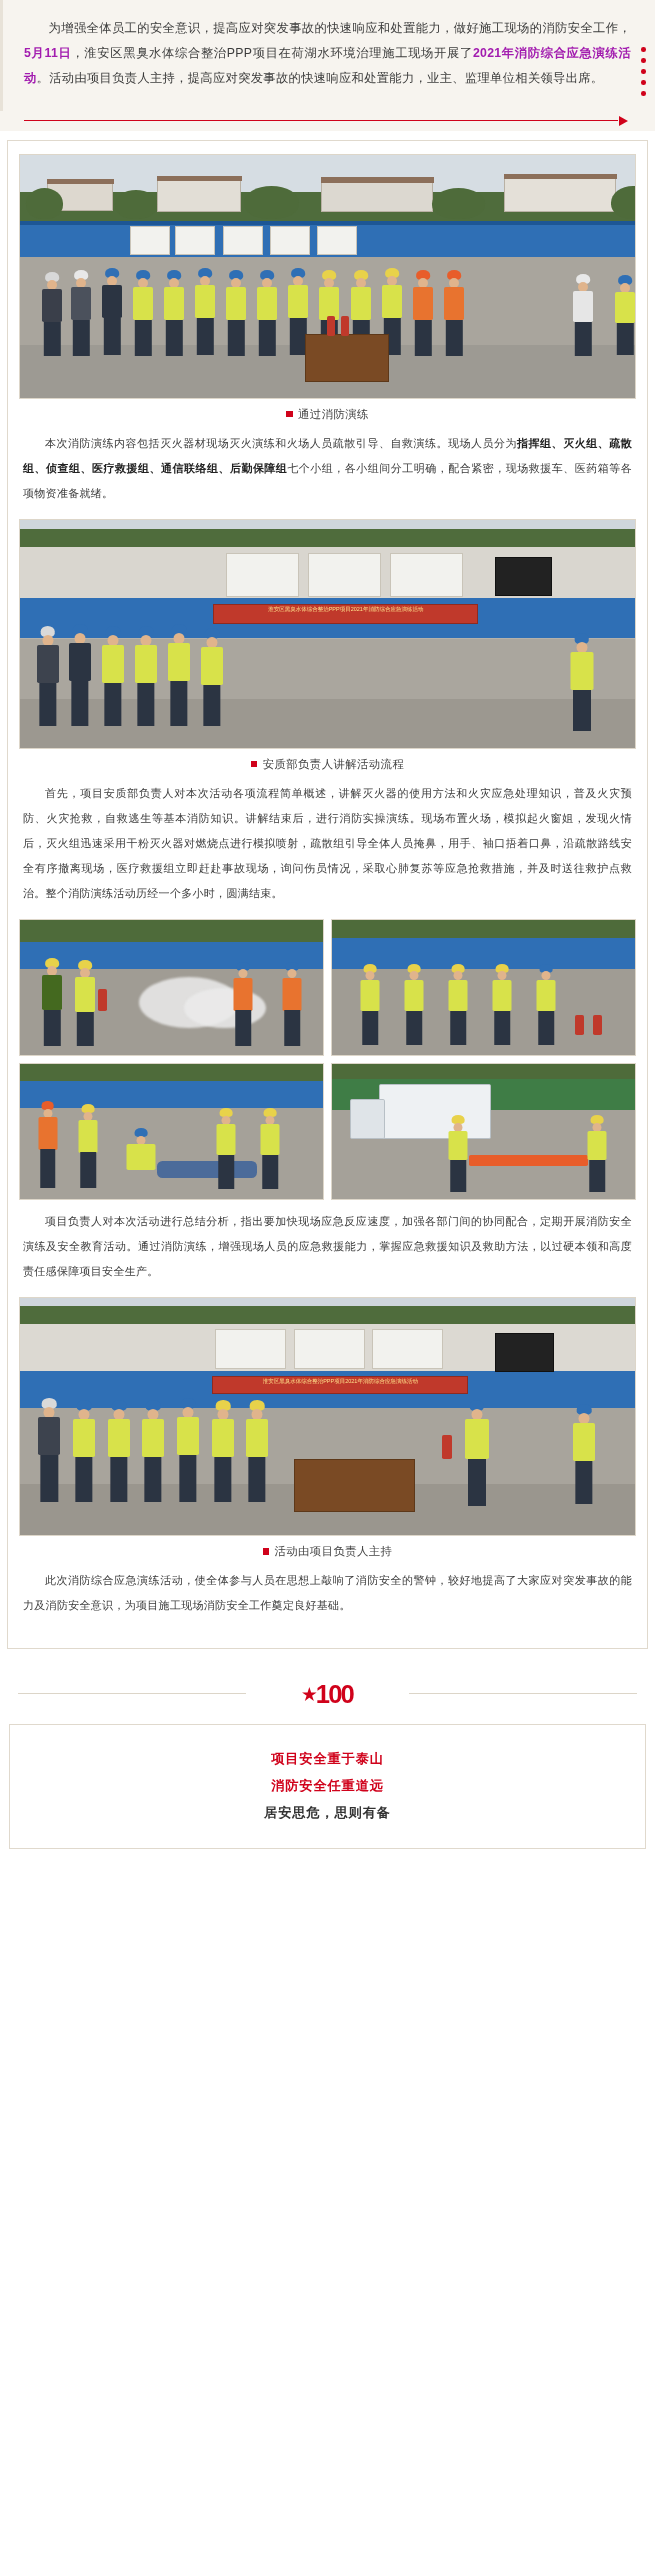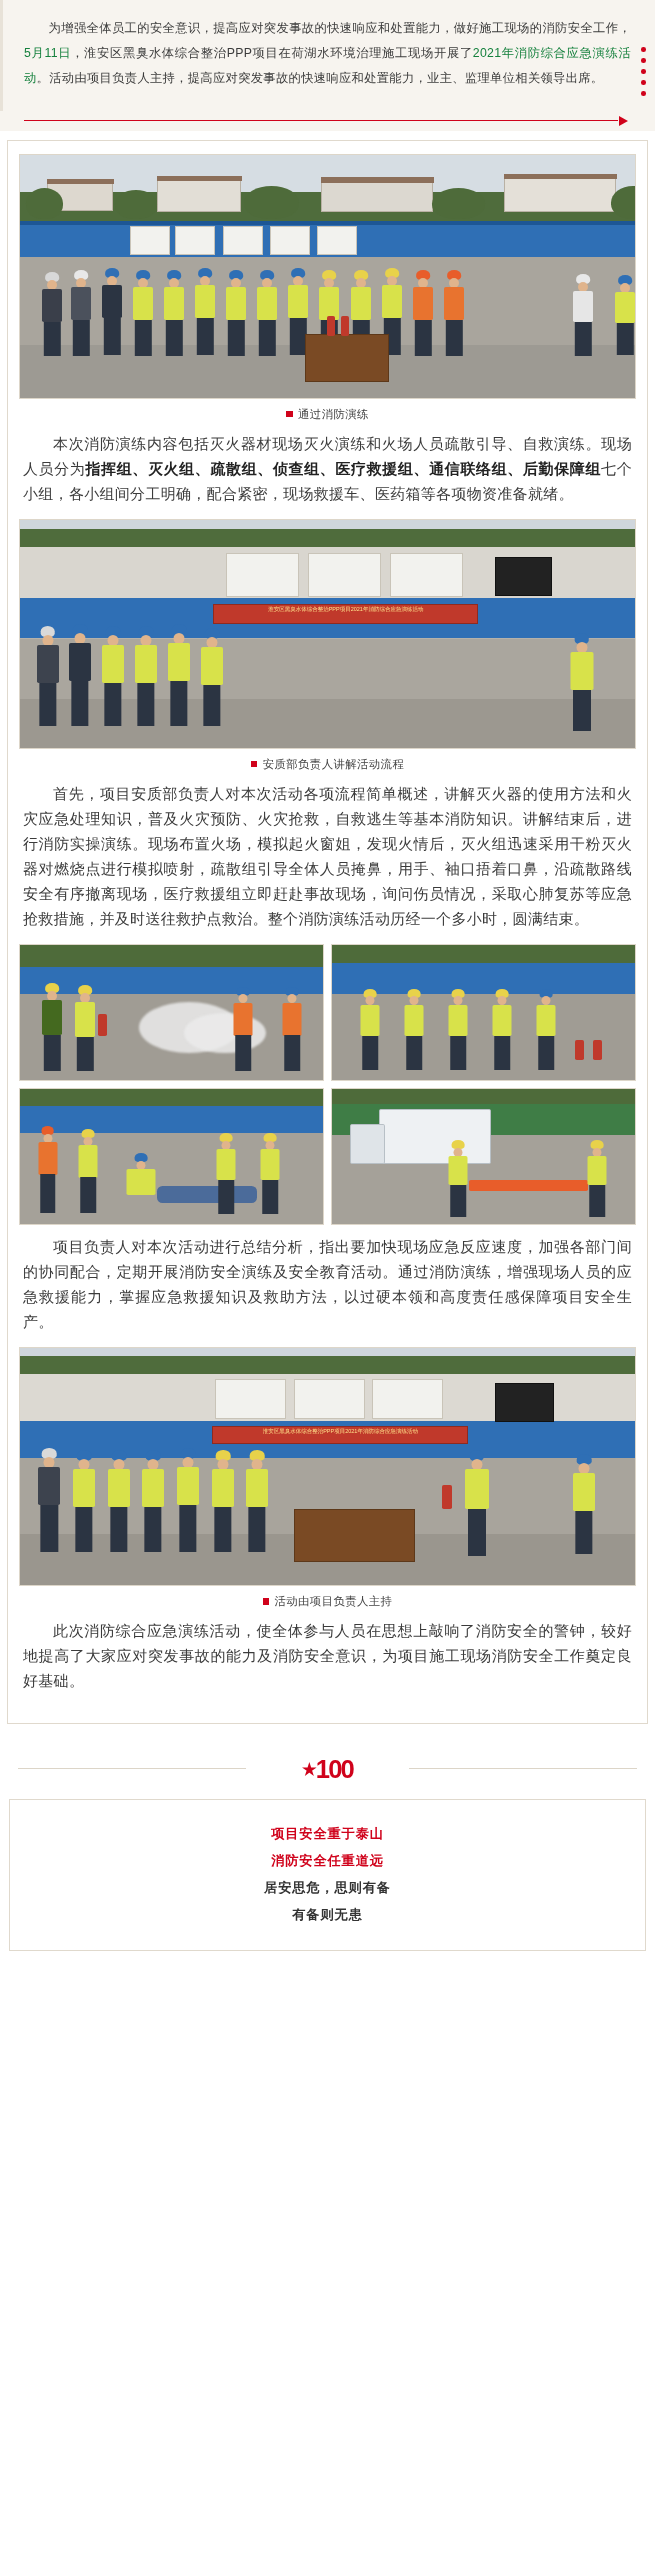--- a/index.html
+++ b/index.html
@@ -36,22 +36,22 @@
   }
   .intro-text {
     font-size: 12.3px;
     line-height: 25px;
     color: #3b3b3b;
     text-align: justify;
     text-indent: 2em;
     letter-spacing: 0.3px;
   }
   .hl {
-    color: #15803d;
-    font-weight: normal;
+    color: #a21caf;
+    font-weight: bold;
   }
   .dots-col {
     position: absolute;
     right: 9px;
     top: 47px;
     display: flex;
     flex-direction: column;
     gap: 6.4px;
   }
   .dots-col i {
@@ -112,21 +112,21 @@
   .caption .sq {
     display: inline-block;
     width: 6.4px; height: 6.4px;
     background: #d0021b;
     margin-right: 5.5px;
     position: relative;
     top: -0.9px;
   }
 
   .para {
-    font-size: 15px;
+    font-size: 11px;
     line-height: 25px;
     color: #3b3b3b;
     text-align: justify;
     text-indent: 2em;
     margin: 9px 3.7px 12.8px 3.7px;
     letter-spacing: 0.3px;
   }
   .para .b { font-weight: bold; color: #222; }
 
   .grid2 {
@@ -724,17 +724,16 @@
     <div class="logo100">
       <span class="star">★</span>
       <span>100</span>
     </div>
   </div>
 
   <div class="slogan-box">
     <div class="slogan-red">项目安全重于泰山</div>
     <div class="slogan-red">消防安全任重道远</div>
     <div class="slogan-dark">居安思危，思则有备</div>
-    <div class="slogan-dark">有备则无患</div>
   </div>
 
 </div>
 
 
 </body></html>

